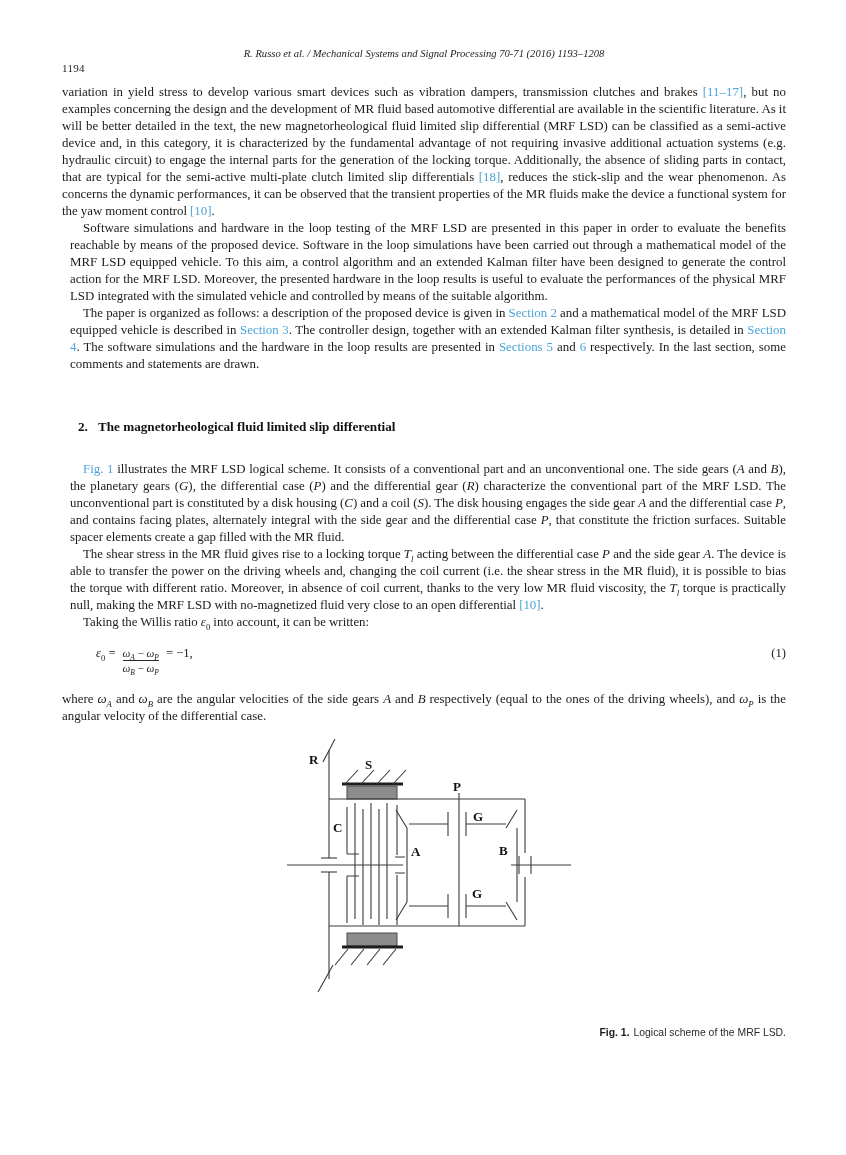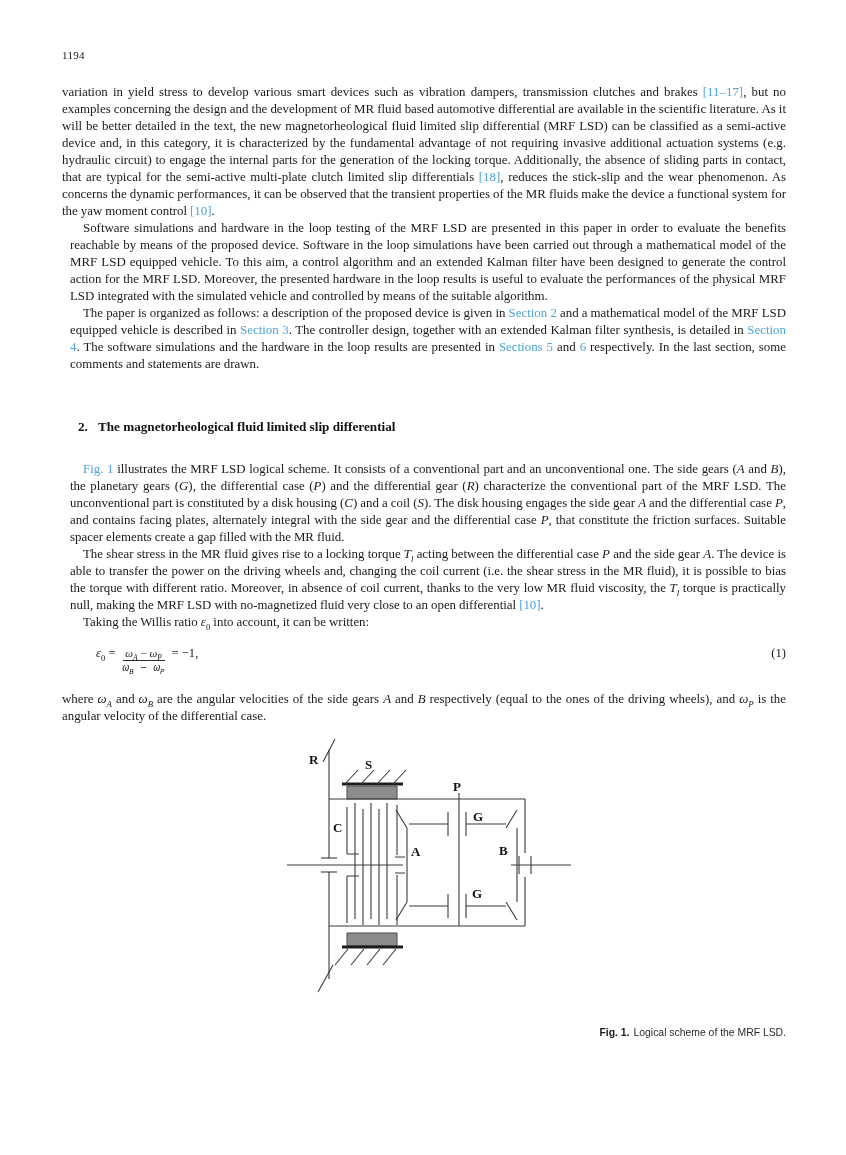--- a/index.html
+++ b/index.html
@@ -2,21 +2,21 @@
 <html><head>
 <meta charset="utf-8">
 <style>
   html,body { margin:0; padding:0; background:#ffffff; }
   .page {
     width:846px; height:1155px; background:#fff; position:relative;
     box-sizing:border-box; padding:48px 60px 0 62px; overflow:hidden;
     font-family:"Liberation Serif","DejaVu Serif",serif; color:#1b1b1b;
   }
   .page-header { position:relative; height:16px; margin-bottom:20px; font-size:11px; }
-  .page-num { position:absolute; left:0; top:1px; letter-spacing:0.3px; }
+  .page-num { position:absolute; left:0; top:14px; letter-spacing:0.3px; }
   .running-head { text-align:center; font-style:italic; font-size:10.6px; color:#222; }
 
   p.body {
     font-size:12.9px; line-height:17px; text-align:justify; margin:0;
     word-spacing:-0.2px;
   }
   p.indent { text-indent:13px;margin-left:8px; }
   .lnk { color:#4da4d9; }
   .it { font-style:italic; }
   sub { font-size:68%; line-height:0; }
@@ -25,21 +25,21 @@
     font-size:13.2px; font-weight:bold; margin:46px 0 26px 16px; color:#111;
   }
   h2.section-heading .sec-no { margin-right:10px; }
 
   .equation-row {
     display:flex; align-items:flex-start; margin:15px 0 15px 34px;
     font-size:12.6px; color:#1b1b1b;
   }
   .frac { display:inline-flex; flex-direction:column; text-align:center;
           margin:0 7px; font-size:11px; line-height:1.3; }
-  .frac .den { border-top:1px solid #2a2a2a;font-family:Liberation Mono, monospace; }
+  .frac .den { border-top:1px solid #2a2a2a; }
   .eq-number { margin-left:auto; font-size:12.6px; }
 
   .figure-block { margin-top:8px; }
   .figure-block svg { display:block; margin-left:223px; }
   .fig-caption { text-align:right; font-size:10.8px; margin-top:21px; color:#1b1b1b; }
   .fig-caption .cap-label { font-weight:bold; font-family:"Liberation Sans","DejaVu Sans",sans-serif; font-size:10.4px; }
   .fig-caption .cap-text { margin-left:4px; font-family:"Liberation Sans","DejaVu Sans",sans-serif; font-size:10.4px; color:#2a2a2a; }
 
   .schematic line, .schematic path, .schematic polyline { stroke:#3a3a3a; stroke-width:1.1; fill:none; }
   .schematic .thick { stroke-width:3; stroke:#1d1d1d; }
@@ -47,20 +47,21 @@
   .schematic text { font-family:"Liberation Serif","DejaVu Serif",serif;
                     font-weight:bold; font-size:13px; fill:#111; }
 </style>
 </head>
 <body>
 
 <div class="page">
 
   <div class="page-header">
     <span class="page-num">1194</span>
+    <div class="running-head">R. Russo et al. / Mechanical Systems and Signal Processing 70-71 (2016) 1193–1208</div>
   </div>
 
   <p class="body"><span>variation in yield stress to develop various smart devices such as vibration dampers, transmission clutches and brakes </span><span class="lnk">[11–17]</span><span>, but no examples concerning the design and the development of MR fluid based automotive differential are available in the scientific literature. As it will be better detailed in the text, the new magnetorheological fluid limited slip differential (MRF LSD) can be classified as a semi-active device and, in this category, it is characterized by the fundamental advantage of not requiring invasive additional actuation systems (e.g. hydraulic circuit) to engage the internal parts for the generation of the locking torque. Additionally, the absence of sliding parts in contact, that are typical for the semi-active multi-plate clutch limited slip differentials </span><span class="lnk">[18]</span><span>, reduces the stick-slip and the wear phenomenon. As concerns the dynamic performances, it can be observed that the transient properties of the MR fluids make the device a functional system for the yaw moment control </span><span class="lnk">[10]</span><span>.</span></p>
   <p class="body indent"><span>Software simulations and hardware in the loop testing of the MRF LSD are presented in this paper in order to evaluate the benefits reachable by means of the proposed device. Software in the loop simulations have been carried out through a mathematical model of the MRF LSD equipped vehicle. To this aim, a control algorithm and an extended Kalman filter have been designed to generate the control action for the MRF LSD. Moreover, the presented hardware in the loop results is useful to evaluate the performances of the physical MRF LSD integrated with the simulated vehicle and controlled by means of the suitable algorithm.</span></p>
   <p class="body indent"><span>The paper is organized as follows: a description of the proposed device is given in </span><span class="lnk">Section 2</span><span> and a mathematical model of the MRF LSD equipped vehicle is described in </span><span class="lnk">Section 3</span><span>. The controller design, together with an extended Kalman filter synthesis, is detailed in </span><span class="lnk">Section 4</span><span>. The software simulations and the hardware in the loop results are presented in </span><span class="lnk">Sections 5</span><span> and </span><span class="lnk">6</span><span> respectively. In the last section, some comments and statements are drawn.</span></p>
 
   <h2 class="section-heading">
     <span class="sec-no">2.</span><span>The magnetorheological fluid limited slip differential</span>
   </h2>
 

